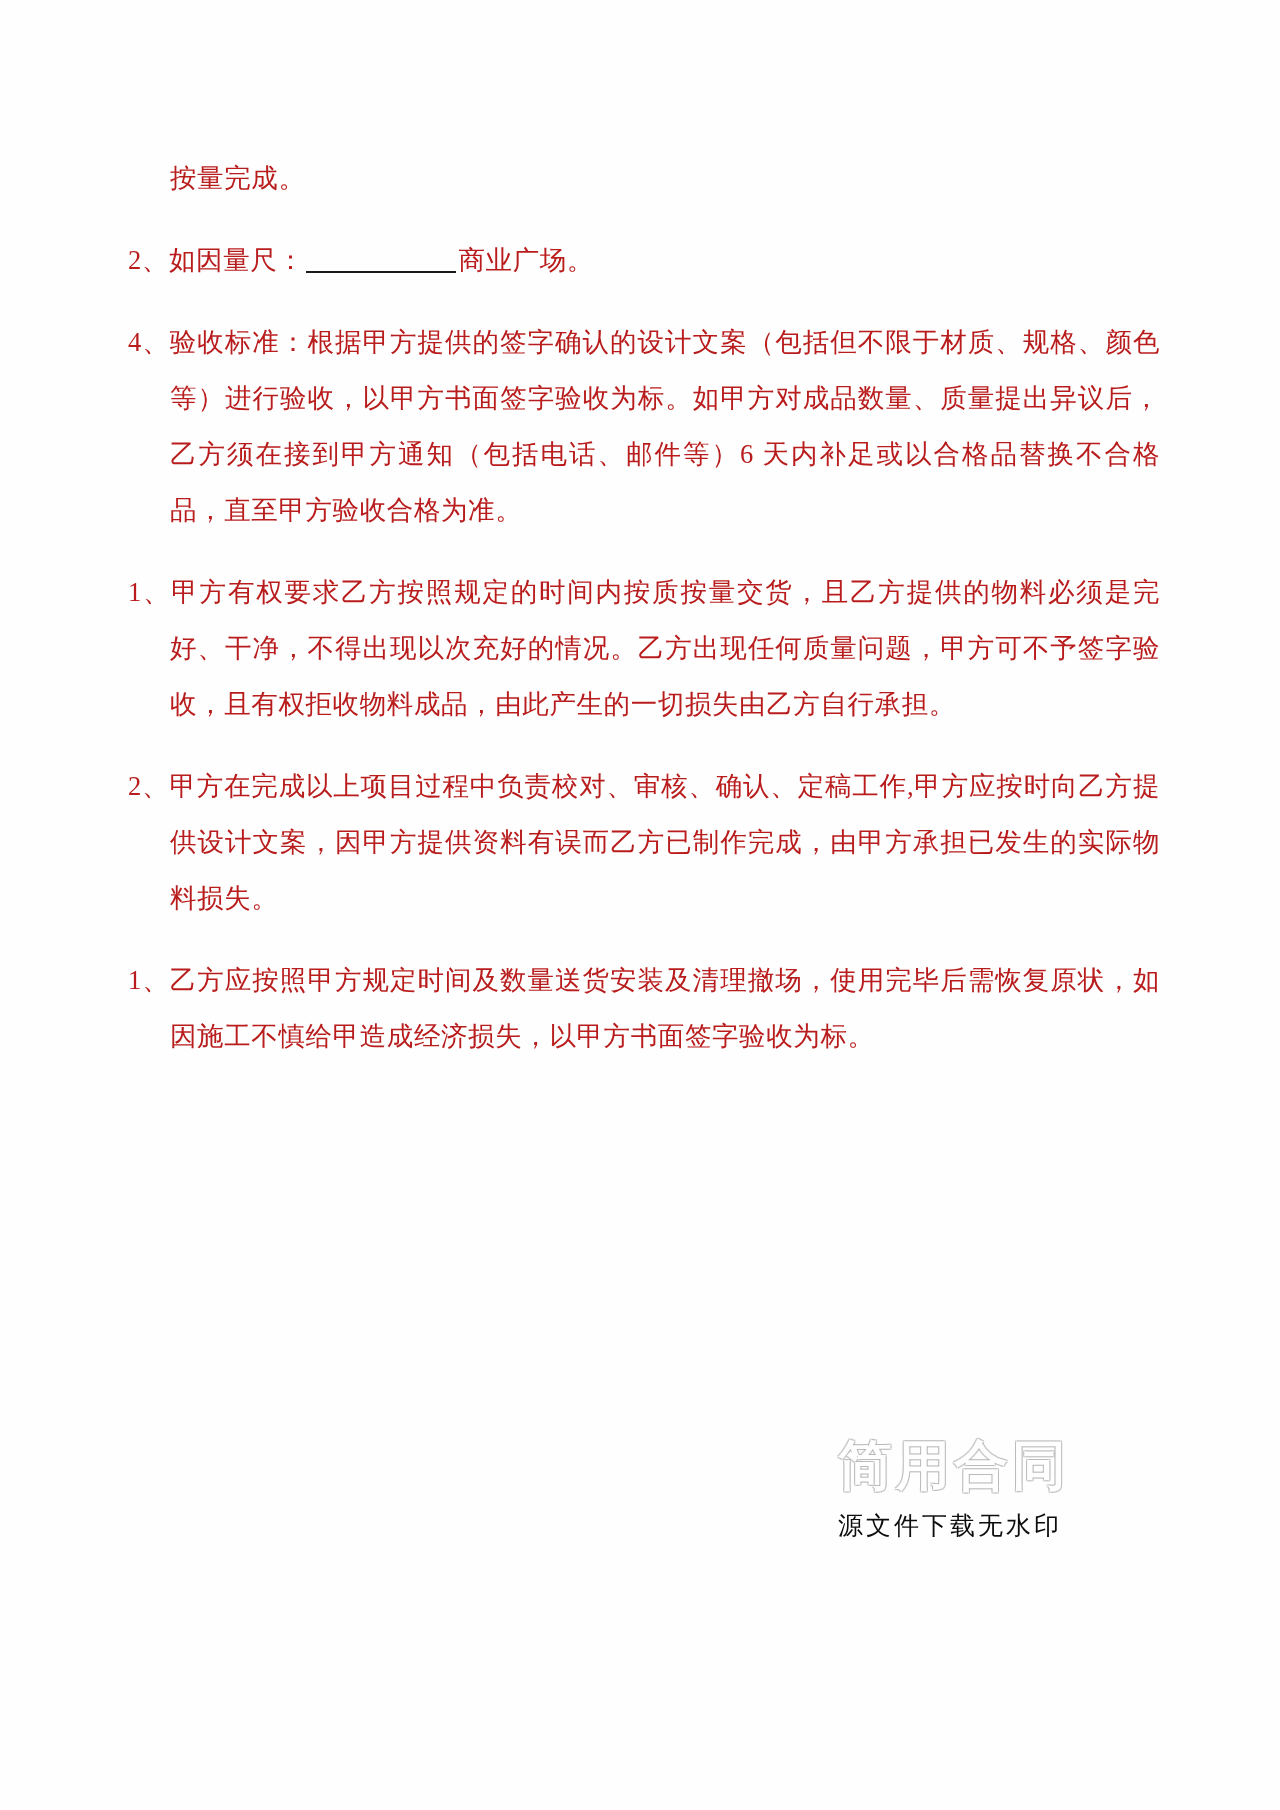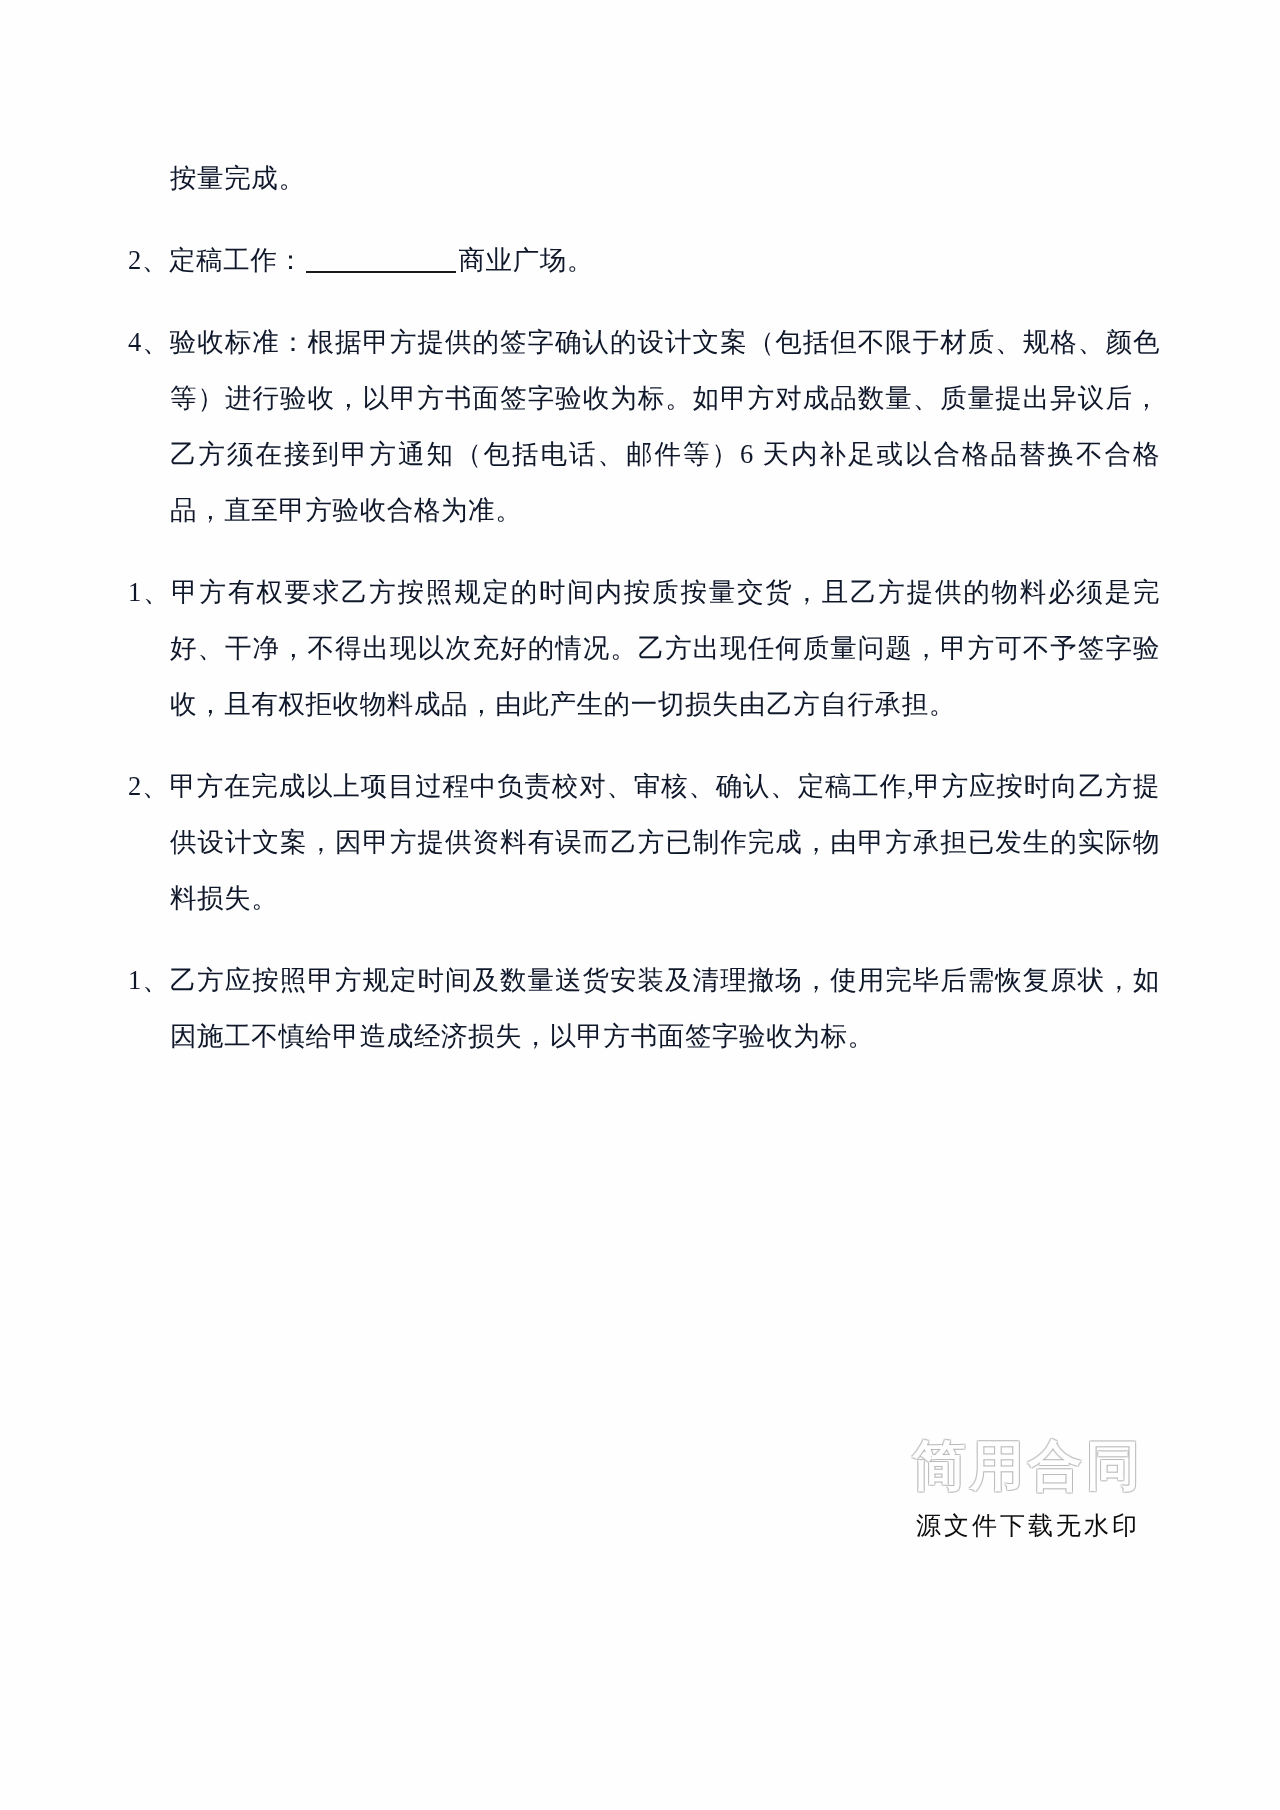--- a/index.html
+++ b/index.html
@@ -21,21 +21,21 @@
     height: 1810px;
     background: #fefefe;
     box-sizing: border-box;
     padding: 150px 120px 0 128px;
   }
 
   
   .doc-body {
     font-size: 26.5px;
     line-height: 56px;
-    color: #0f172a;
+    color: #b91c1c;
     letter-spacing: 0.6px;
     text-align: justify;
     text-justify: inter-ideograph;
   }
 
   
   .cont-line {
     margin: 0 0 26px 0;
     padding-left: 42px;
   }
@@ -65,21 +65,21 @@
     vertical-align: -4px;
     margin: 0 2px;
   }
 
   
   .watermark {
     position: absolute;
     right: 62px;
     bottom: 268px;
     width: 380px;
-    text-align: center;
+    text-align: left;
     pointer-events: none;
     user-select: none;
   }
   .wm-main {
     font-family: "DejaVu Sans", sans-serif;
     font-size: 54px;
     font-weight: bold;
     color: #ffffff;
     letter-spacing: 4px;
     line-height: 1.05;
@@ -101,21 +101,21 @@
   }
 </style>
 </head>
 <body>
 
 <div class="page">
 
   <p class="doc-body cont-line">按量完成。</p>
 
   <p class="doc-body num-item">
-    <span>2、</span><span>定稿工作：</span><span class="fill-blank"></span><span>商业广场。</span>
+    <span>2、</span><span>如因量尺：</span><span class="fill-blank"></span><span>商业广场。</span>
   </p>
 
 
   <p class="doc-body num-item">
     <span>4、</span><span>验收标准：根据甲方提供的签字确认的设计文案（包括但不限于材质、规格、颜色等）进行验收，以甲方书面签字验收为标。如甲方对成品数量、质量提出异议后，乙方须在接到甲方通知（包括电话、邮件等）6 天内补足或以合格品替换不合格品，直至甲方验收合格为准。</span>
   </p>
 
 
   <p class="doc-body num-item">
     <span>1、</span><span>甲方有权要求乙方按照规定的时间内按质按量交货，且乙方提供的物料必须是完好、干净，不得出现以次充好的情况。乙方出现任何质量问题，甲方可不予签字验收，且有权拒收物料成品，由此产生的一切损失由乙方自行承担。</span>

